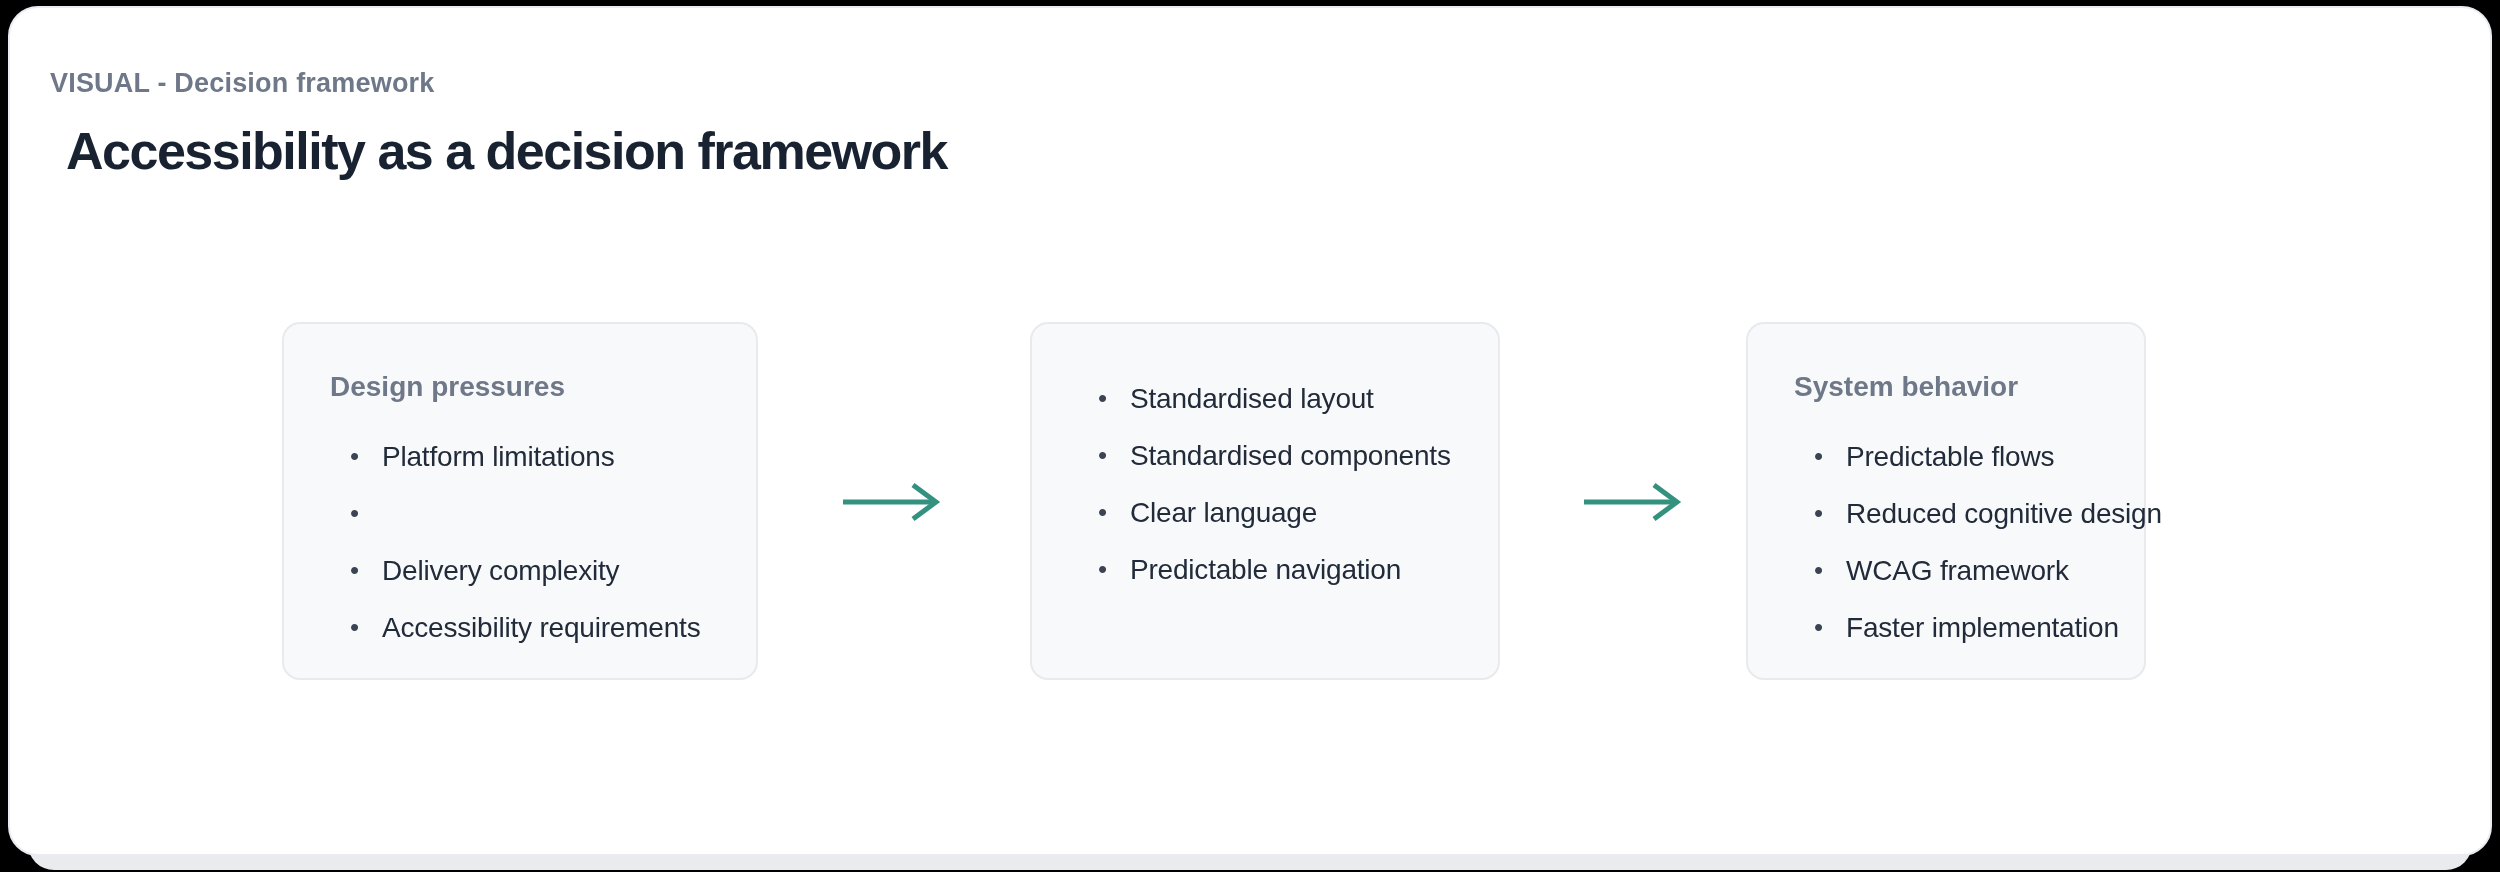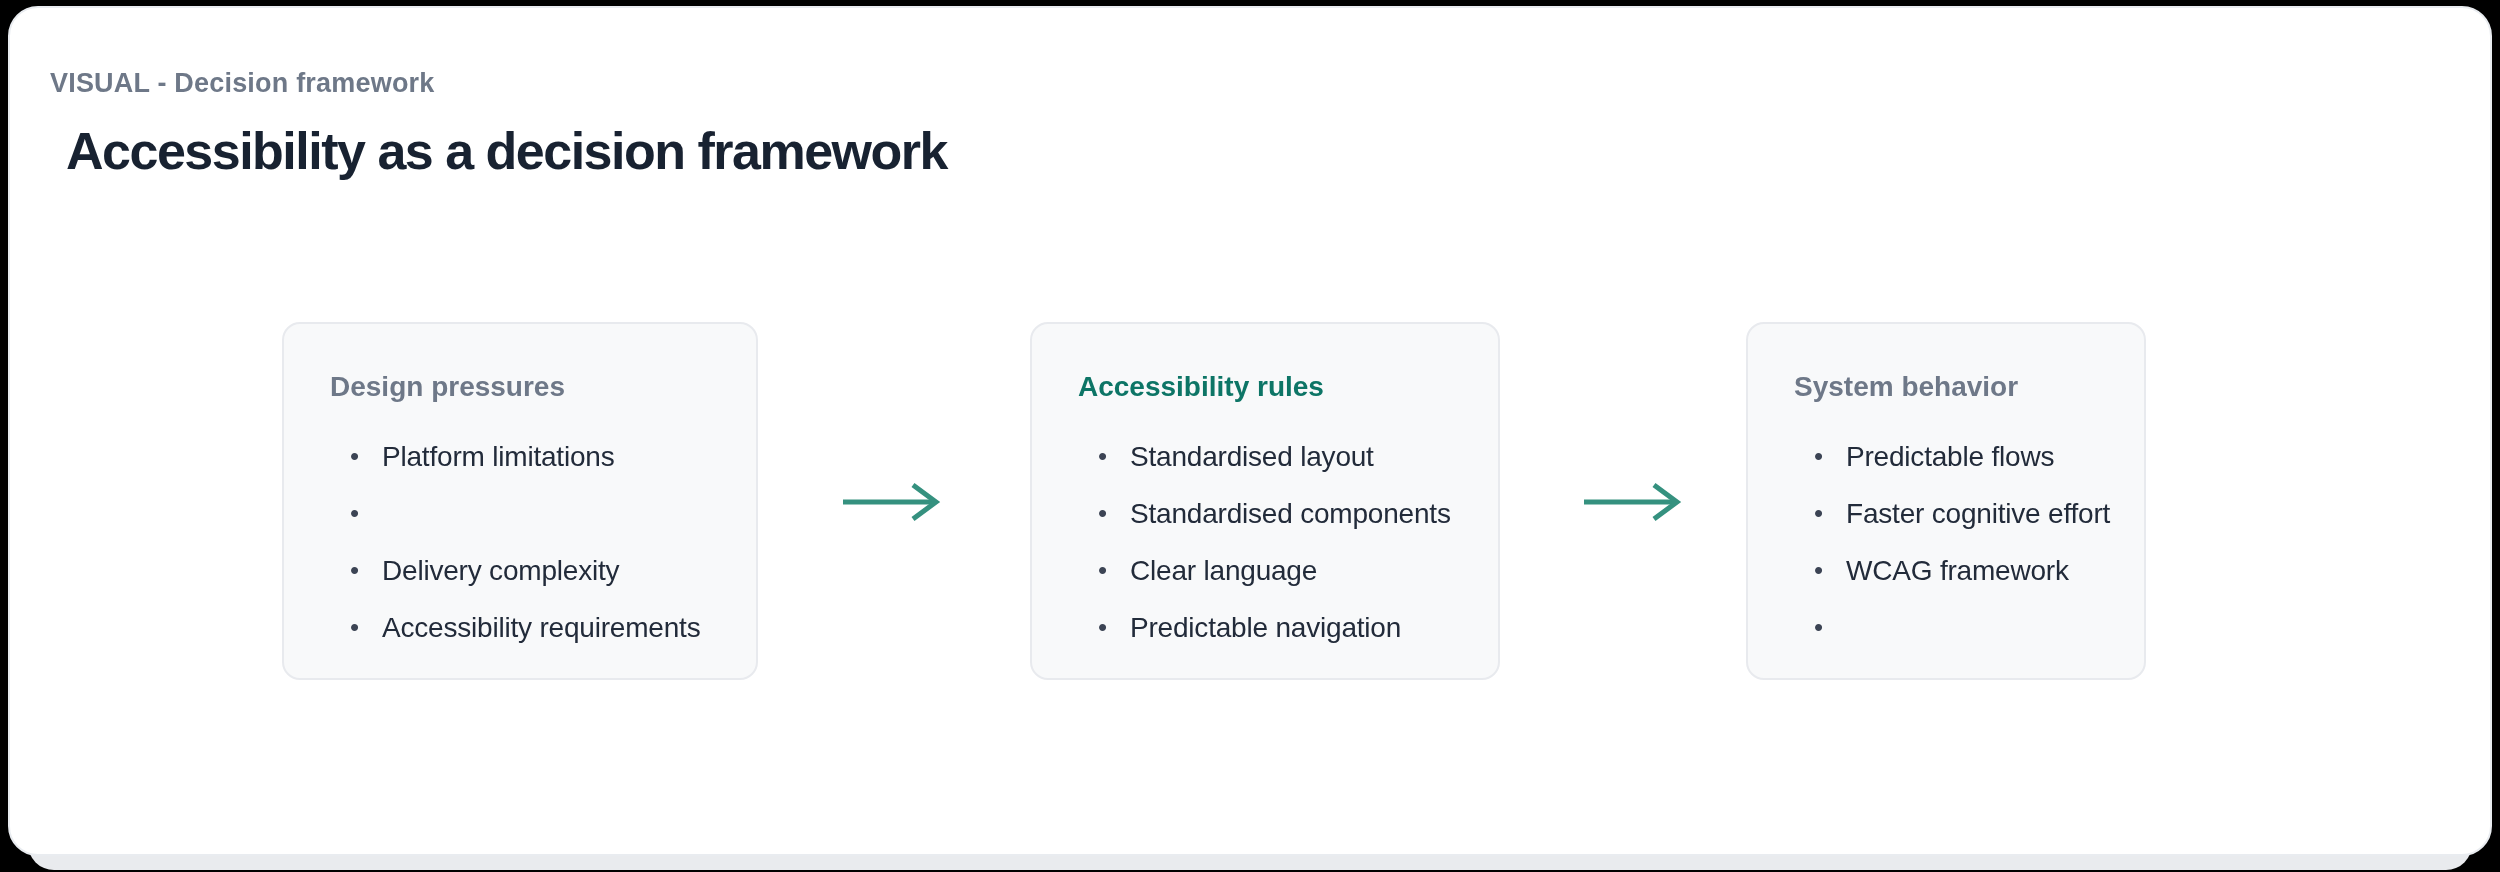--- a/index.html
+++ b/index.html
@@ -146,21 +146,20 @@
     </div>
 
     <div class="arrow arrow-1">
       <svg viewBox="0 0 106 44" fill="none" xmlns="http://www.w3.org/2000/svg">
         <path d="M2 22 H93" stroke="currentColor" stroke-width="5"></path>
         <path d="M72 5 L95 22 L72 39" stroke="currentColor" stroke-width="5" fill="none"></path>
       </svg>
     </div>
 
     <div class="box box-2">
-      <div class="box-title teal">Accessibility rules</div>
       <div class="bullet-row">
         <span class="bullet-dot">•</span>
         <span class="bullet-text">Standardised layout</span>
       </div>
       <div class="bullet-row">
         <span class="bullet-dot">•</span>
         <span class="bullet-text">Standardised components</span>
       </div>
       <div class="bullet-row">
         <span class="bullet-dot">•</span>
@@ -180,26 +179,27 @@
     </div>
 
     <div class="box box-3">
       <div class="box-title">System behavior</div>
       <div class="bullet-row">
         <span class="bullet-dot">•</span>
         <span class="bullet-text">Predictable flows</span>
       </div>
       <div class="bullet-row">
         <span class="bullet-dot">•</span>
-        <span class="bullet-text">Faster cognitive effort</span>
+        <span class="bullet-text">Reduced cognitive design</span>
       </div>
       <div class="bullet-row">
         <span class="bullet-dot">•</span>
         <span class="bullet-text">WCAG framework</span>
       </div>
       <div class="bullet-row">
         <span class="bullet-dot">•</span>
+        <span class="bullet-text">Faster implementation</span>
       </div>
     </div>
 
 
   </div>
 </div>
 
 </body></html>

